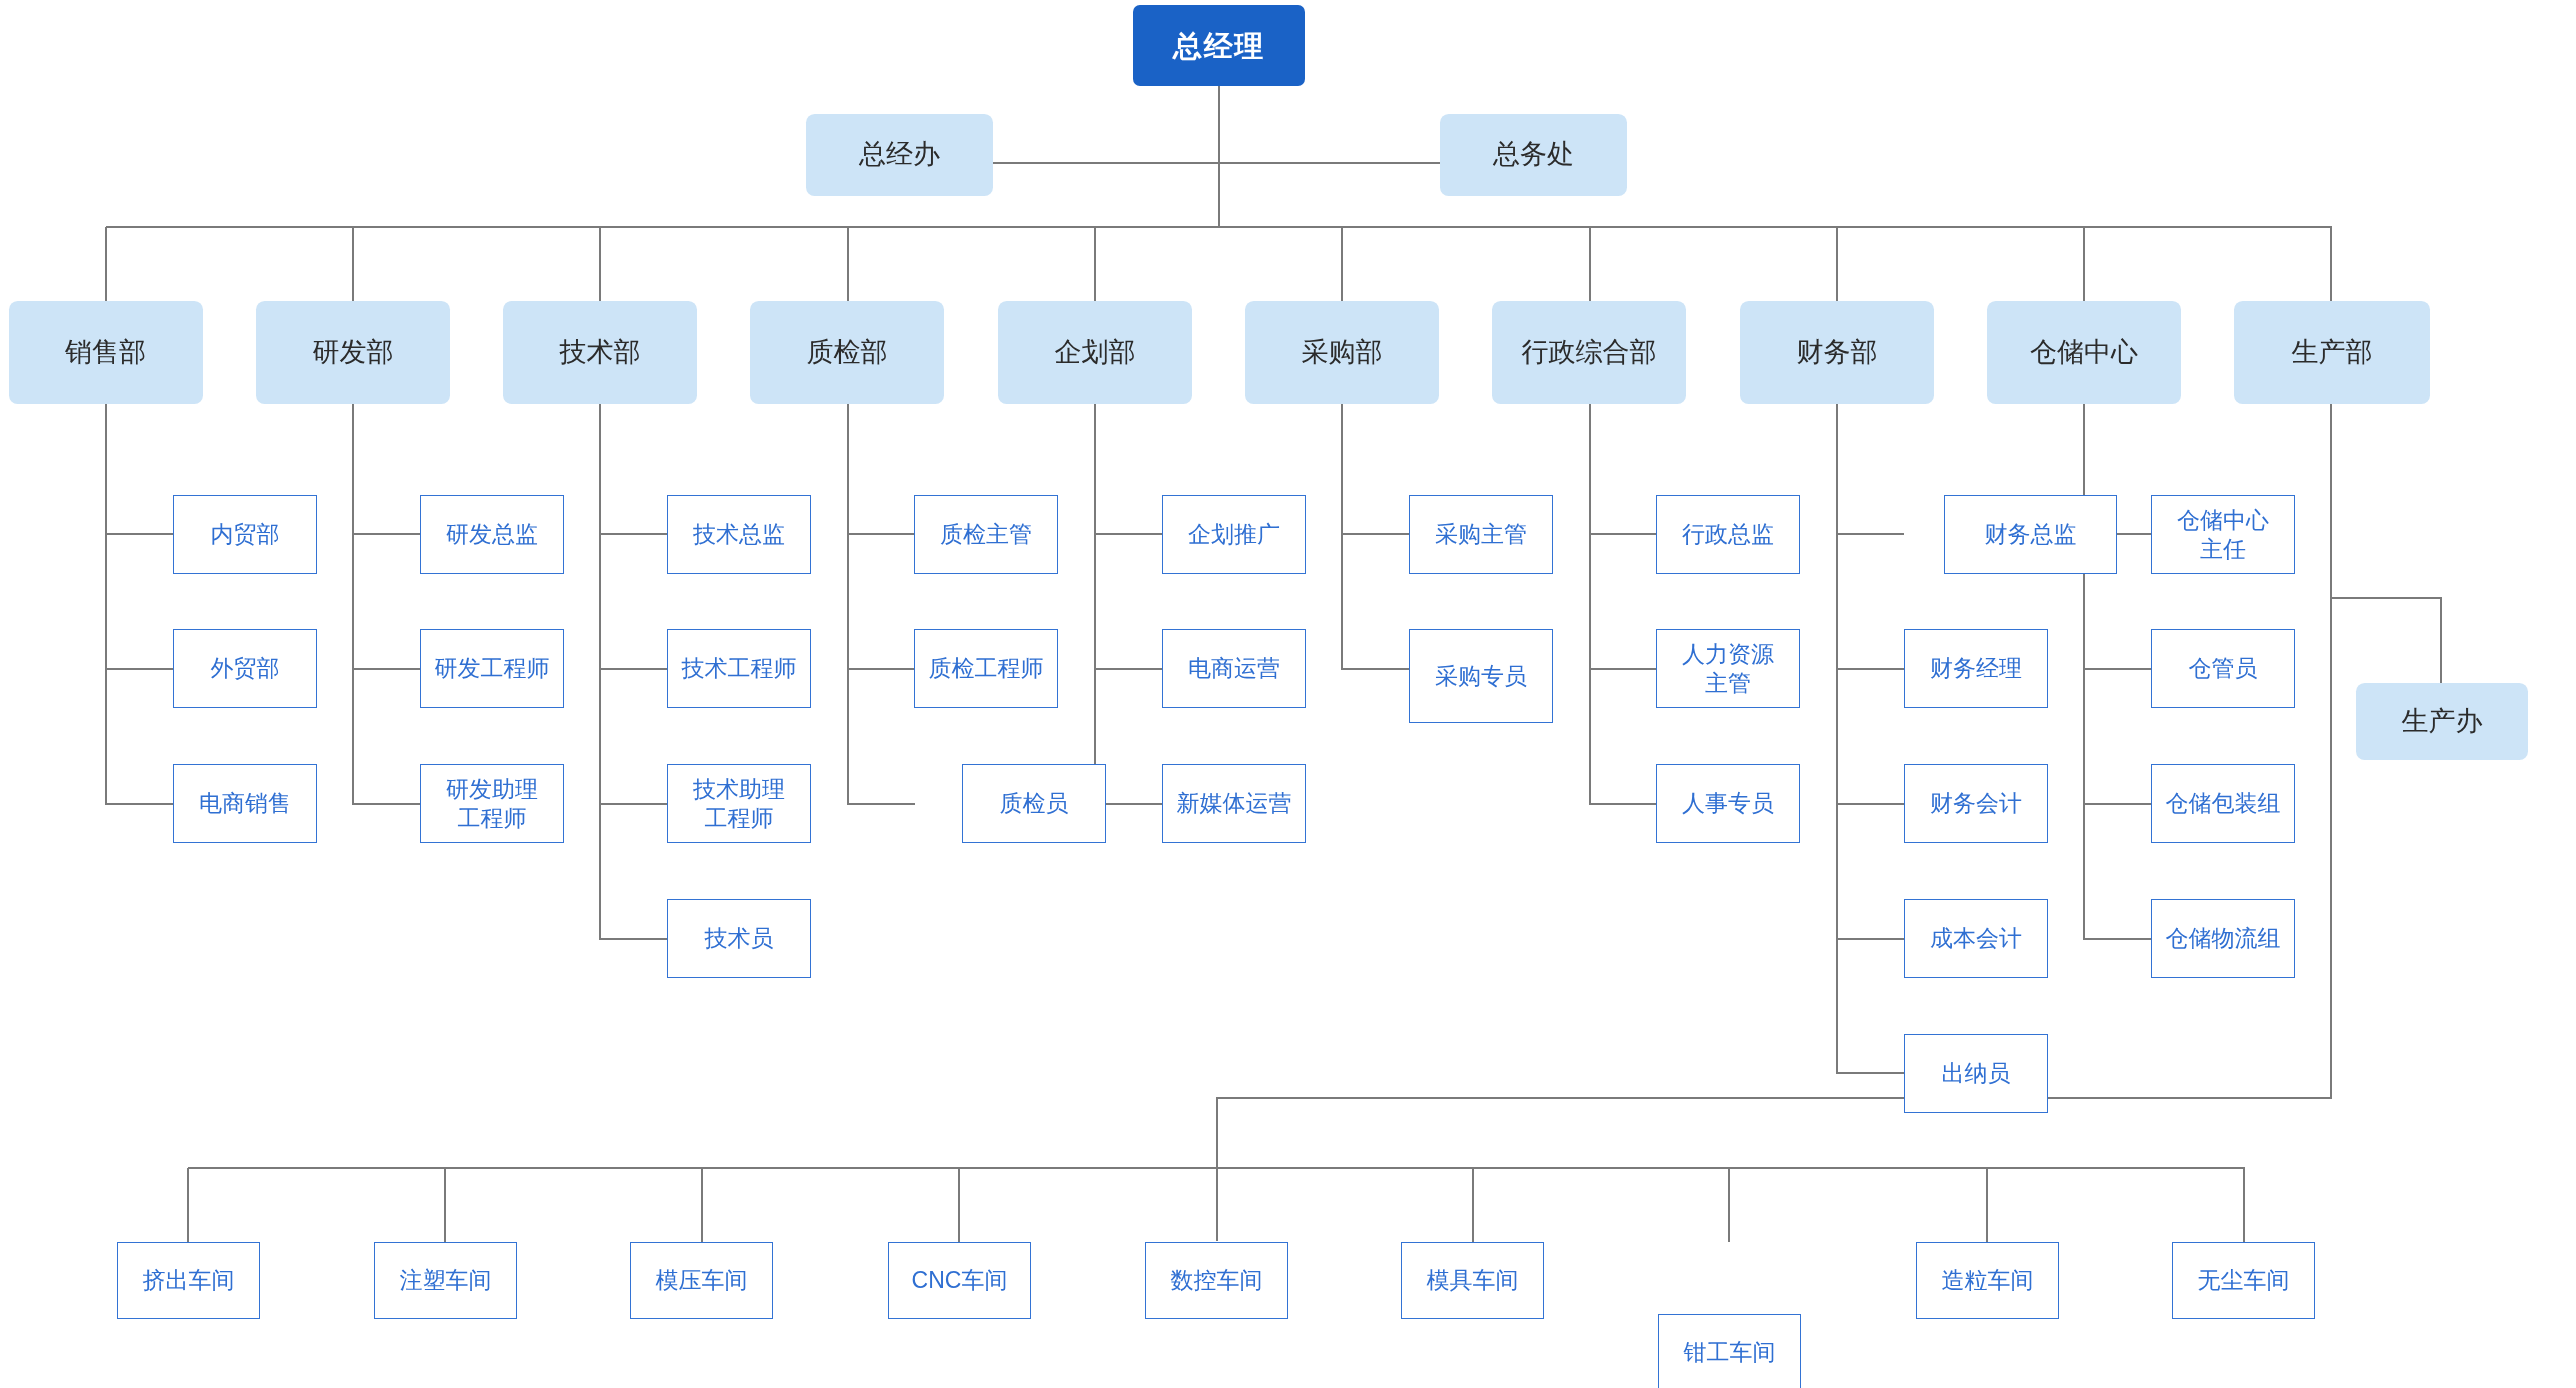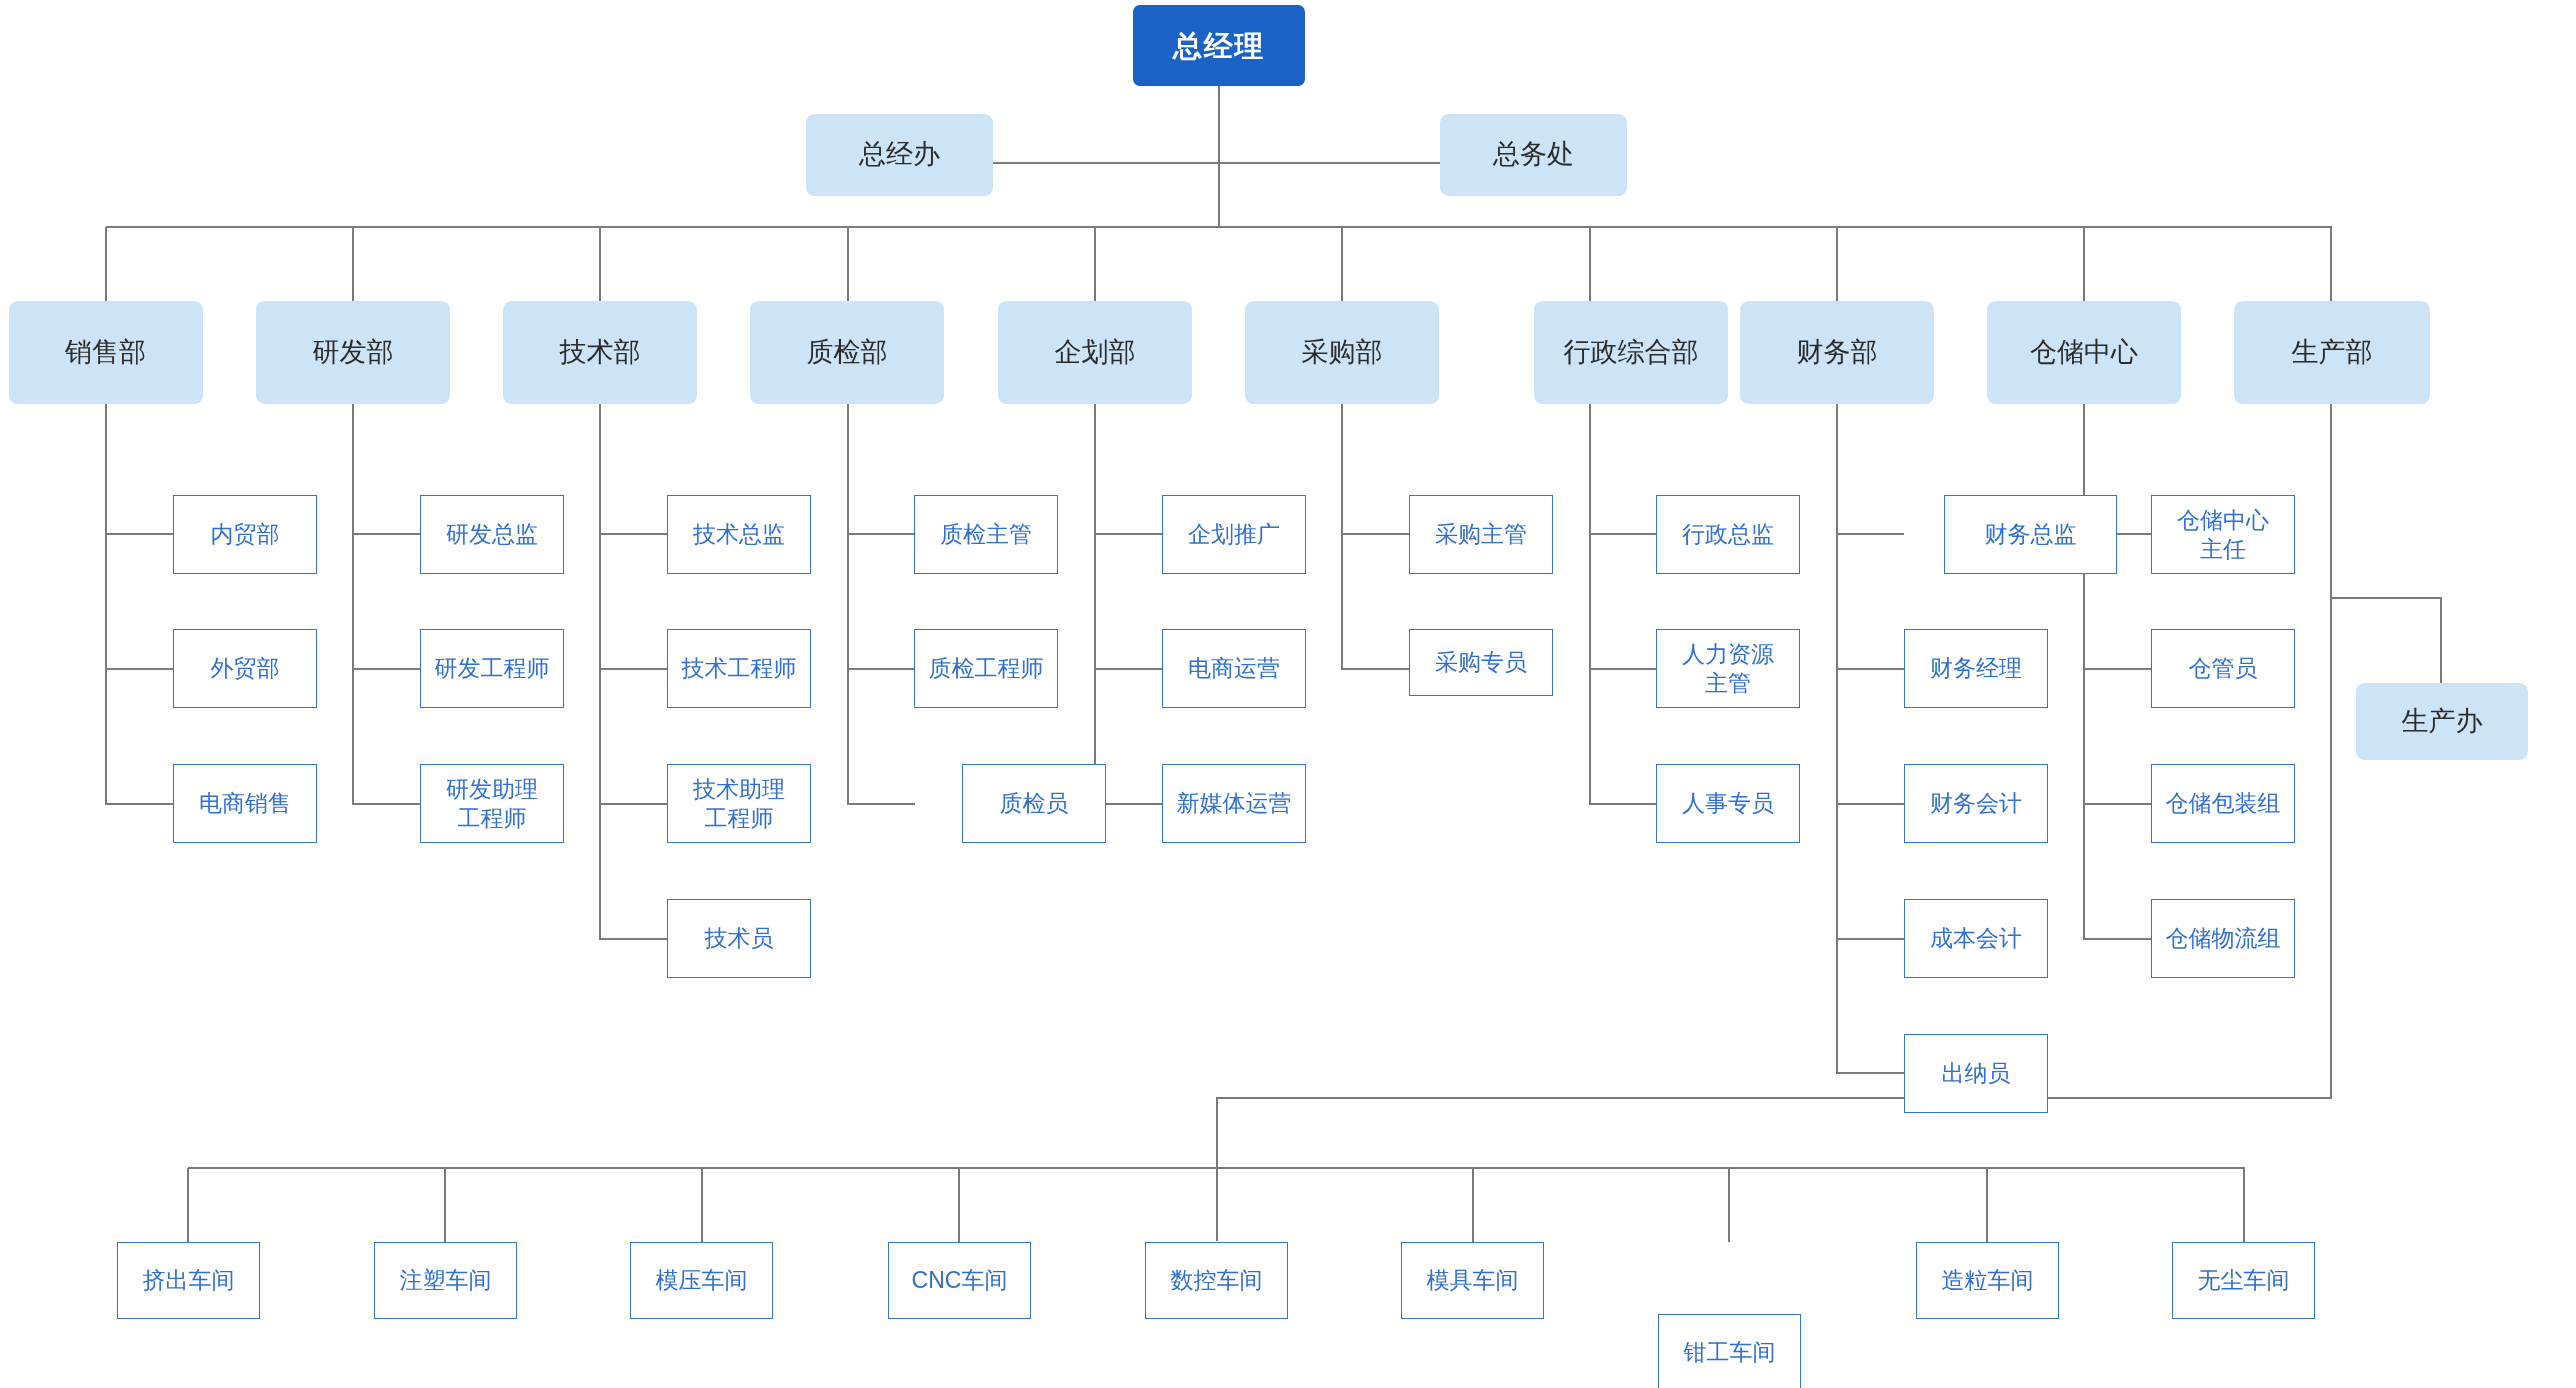--- a/index.html
+++ b/index.html
@@ -111,21 +111,21 @@
 
   <div class="node staff-node" style="left:806px;top:114px;width:187px;height:82px;">总经办</div>
   <div class="node staff-node" style="left:1440px;top:114px;width:187px;height:82px;">总务处</div>
 
   <div class="node dept-node" style="left:8.6px;top:301px;width:194px;height:103px;">销售部</div>
   <div class="node dept-node" style="left:256px;top:301px;width:194px;height:103px;">研发部</div>
   <div class="node dept-node" style="left:750px;top:301px;width:194px;height:103px;">质检部</div>
   <div class="node dept-node" style="left:503px;top:301px;width:194px;height:103px;">技术部</div>
   <div class="node dept-node" style="left:998px;top:301px;width:194px;height:103px;">企划部</div>
   <div class="node dept-node" style="left:1245px;top:301px;width:194px;height:103px;">采购部</div>
-  <div class="node dept-node" style="left:1492px;top:301px;width:194px;height:103px;margin-left:42px;">行政综合部</div>
+  <div class="node dept-node" style="left:1492px;top:301px;width:194px;height:103px;">行政综合部</div>
   <div class="node dept-node" style="left:1740px;top:301px;width:194px;height:103px;">财务部</div>
   <div class="node dept-node" style="left:1987px;top:301px;width:194px;height:103px;">仓储中心</div>
   <div class="node dept-node" style="left:2234px;top:301px;width:196px;height:103px;">生产部</div>
 
   <div class="node leaf-node" style="left:173px;top:495px;width:144px;height:79px;">内贸部</div>
   <div class="node leaf-node" style="left:173px;top:629px;width:144px;height:79px;">外贸部</div>
   <div class="node leaf-node" style="left:173px;top:764px;width:144px;height:79px;">电商销售</div>
 
   <div class="node leaf-node" style="left:420px;top:495px;width:144px;height:79px;">研发总监</div>
   <div class="node leaf-node" style="left:420px;top:629px;width:144px;height:79px;">研发工程师</div>
@@ -140,21 +140,21 @@
 
   <div class="node leaf-node" style="left:914px;top:495px;width:144px;height:79px;">质检主管</div>
   <div class="node leaf-node" style="left:914px;top:629px;width:144px;height:79px;">质检工程师</div>
   <div class="node leaf-node" style="left:914px;top:764px;width:144px;height:79px;margin-left:48px;">质检员</div>
 
   <div class="node leaf-node" style="left:1162px;top:495px;width:144px;height:79px;">企划推广</div>
   <div class="node leaf-node" style="left:1162px;top:629px;width:144px;height:79px;">电商运营</div>
   <div class="node leaf-node" style="left:1162px;top:764px;width:144px;height:79px;">新媒体运营</div>
 
   <div class="node leaf-node" style="left:1409px;top:495px;width:144px;height:79px;">采购主管</div>
-  <div class="node leaf-node" style="left:1409px;top:629px;width:144px;height:67px;">采购专员</div>
+  <div class="node leaf-node" style="left:1409px;top:629px;width:144px;height:94px;">采购专员</div>
 
   <div class="node leaf-node" style="left:1656px;top:495px;width:144px;height:79px;">行政总监</div>
   <div class="node leaf-node" style="left:1656px;top:629px;width:144px;height:79px;">人力资源
 主管</div>
   <div class="node leaf-node" style="left:1656px;top:764px;width:144px;height:79px;">人事专员</div>
 
   <div class="node leaf-node" style="left:1944px;top:495px;width:173px;height:79px;">财务总监</div>
   <div class="node leaf-node" style="left:1904px;top:629px;width:144px;height:79px;">财务经理</div>
   <div class="node leaf-node" style="left:1904px;top:764px;width:144px;height:79px;">财务会计</div>
   <div class="node leaf-node" style="left:1904px;top:899px;width:144px;height:79px;">成本会计</div>

